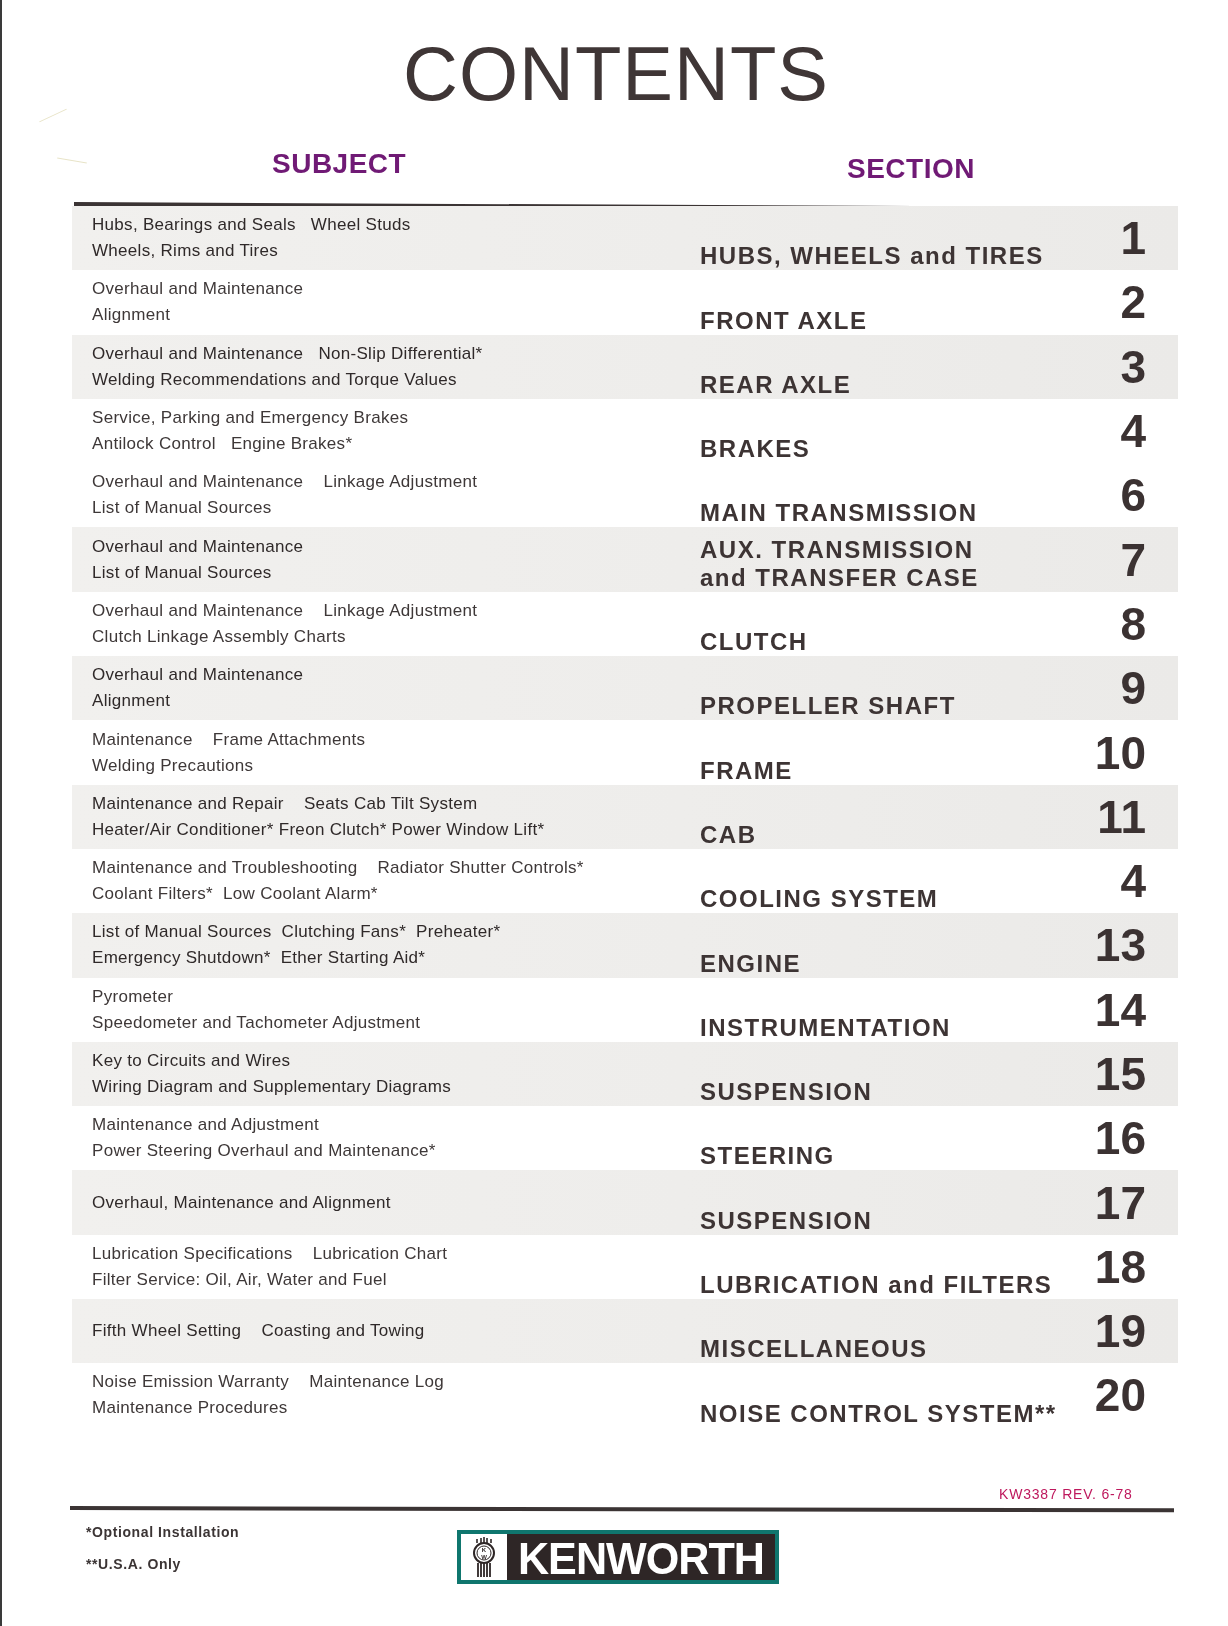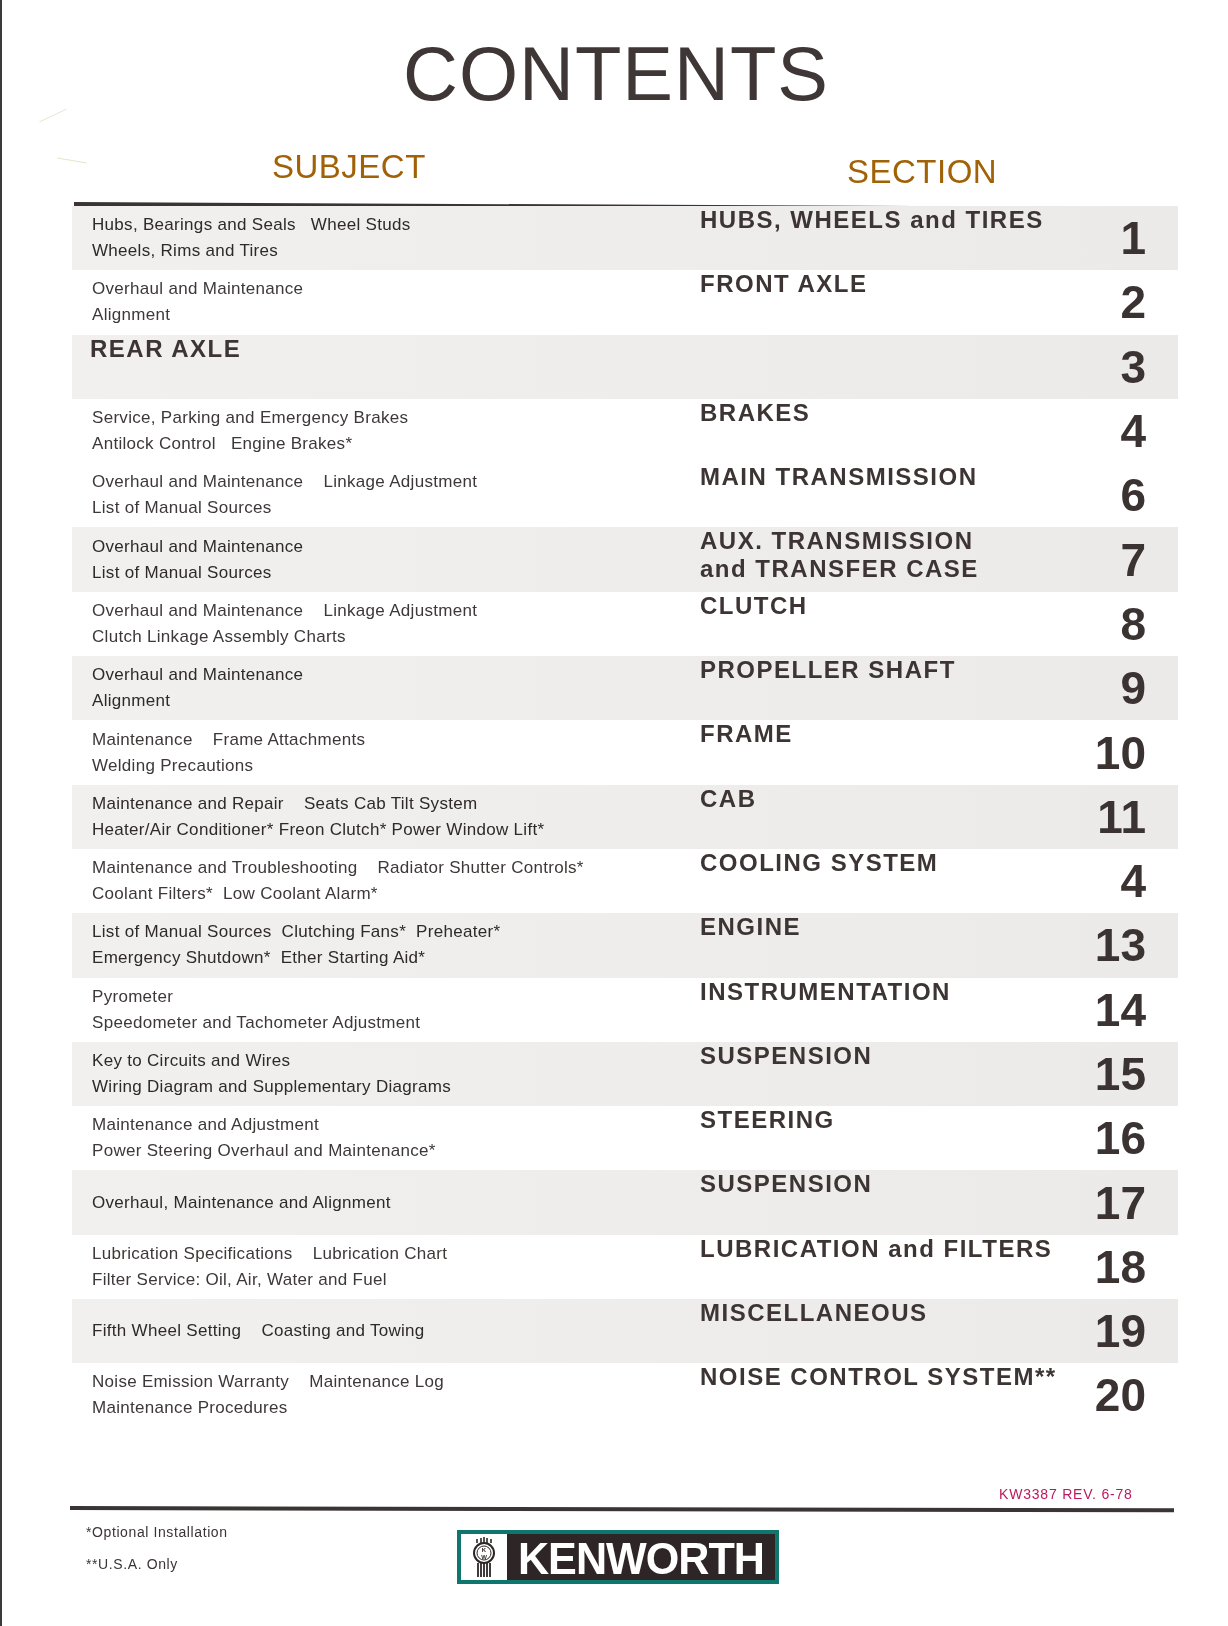--- a/index.html
+++ b/index.html
@@ -25,23 +25,23 @@
       text-align: center;
       font-size: 76px;
       font-weight: 400;
       letter-spacing: 1px;
       color: #3f3636;
       margin: 0;
       line-height: 84px;
     }
     .col-head {
       position: absolute;
-      font-weight: 400;
-      font-size: 33px;
-      color: #a16207;
+      font-weight: 700;
+      font-size: 28px;
+      color: #701a75;
       letter-spacing: 0.5px;
     }
     .col-head.subject { left: 270px; top: 148px; }
     .col-head.section { left: 845px; top: 153px; }
 
     .rule {
       position: absolute;
       height: 4px;
       background: #3b3434;
     }
@@ -76,21 +76,21 @@
       font-size: 17px;
       color: #3e3838;
       letter-spacing: 0.3px;
       white-space: pre;
       line-height: 22px;
     }
     .row.shaded .subject-line { color: #2f2929; }
     .section-cell {
       flex: 1;
       display: flex;
-      align-items: flex-start;
+      align-items: flex-end;
       padding-left: 18px;
       box-sizing: border-box;
     }
     .section-name {
       font-size: 24px;
       font-weight: 700;
       letter-spacing: 1.5px;
       color: #3d3434;
       line-height: 28px;
       white-space: pre-line;
@@ -106,21 +106,21 @@
       line-height: 50px;
     }
     .footnotes {
       position: absolute;
       left: 84px;
       top: 1524px;
       font-size: 14px;
       color: #3b3434;
       letter-spacing: 0.6px;
     }
-    .footnotes div { height: 32px; }
+    .footnotes div { height: 32px; font-weight: bold; }
     .logo {
       position: absolute;
       left: 455px;
       top: 1530px;
       width: 322px;
       height: 54px;
       border: 4px solid #0f766e;
       display: flex;
       box-sizing: border-box;
       background: #2e2626;
@@ -185,20 +185,24 @@
       <div class="subject-cell">
         <div class="subject-line">Overhaul and Maintenance</div>
         <div class="subject-line">Alignment</div>
       </div>
       <div class="section-cell">
         <div class="section-name">FRONT  AXLE</div>
       </div>
       <div class="section-num">2</div>
     </div>
     <div class="row shaded">
+      <div class="subject-cell">
+        <div class="subject-line">Overhaul and Maintenance   Non-Slip Differential*</div>
+        <div class="subject-line">Welding Recommendations and Torque Values</div>
+      </div>
       <div class="section-cell">
         <div class="section-name">REAR  AXLE</div>
       </div>
       <div class="section-num">3</div>
     </div>
     <div class="row">
       <div class="subject-cell">
         <div class="subject-line">Service, Parking and Emergency Brakes</div>
         <div class="subject-line">Antilock Control   Engine Brakes*</div>
       </div>

